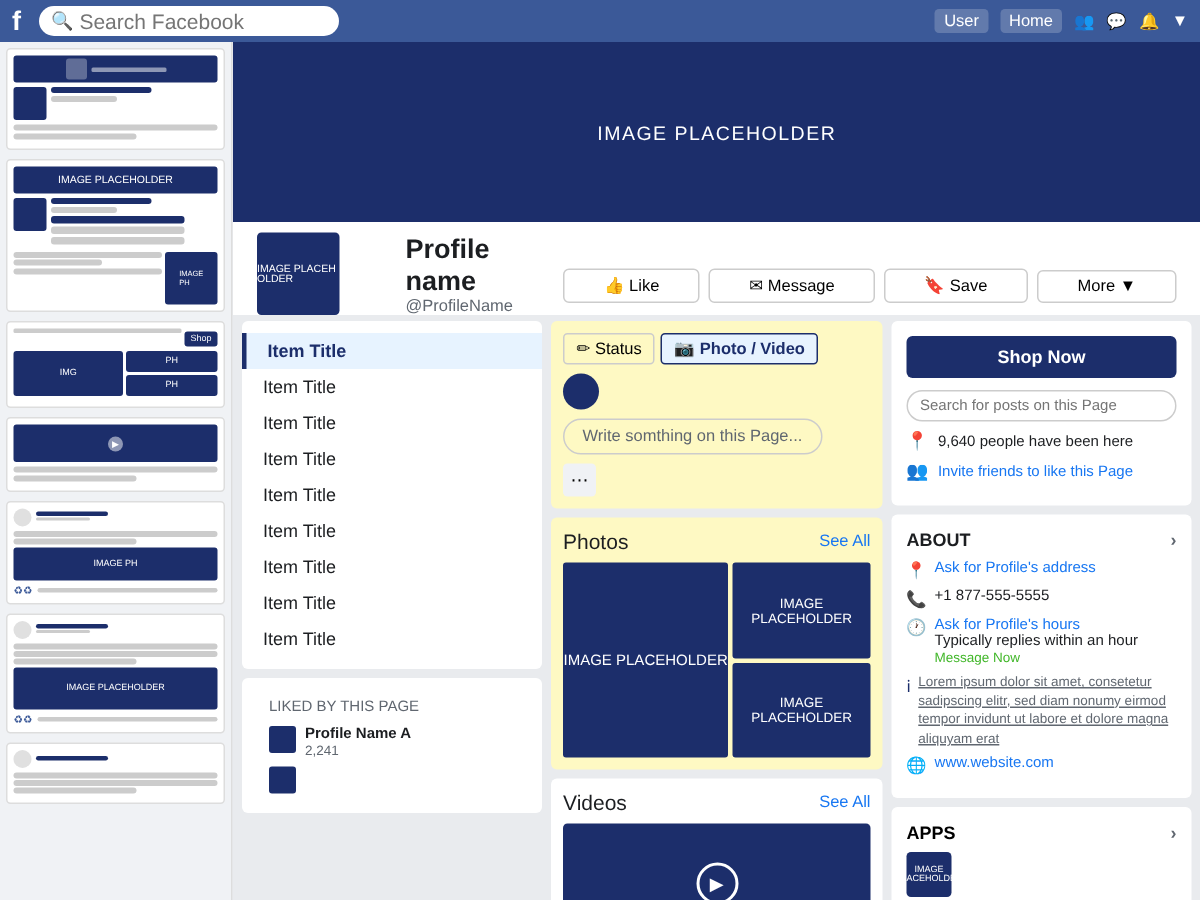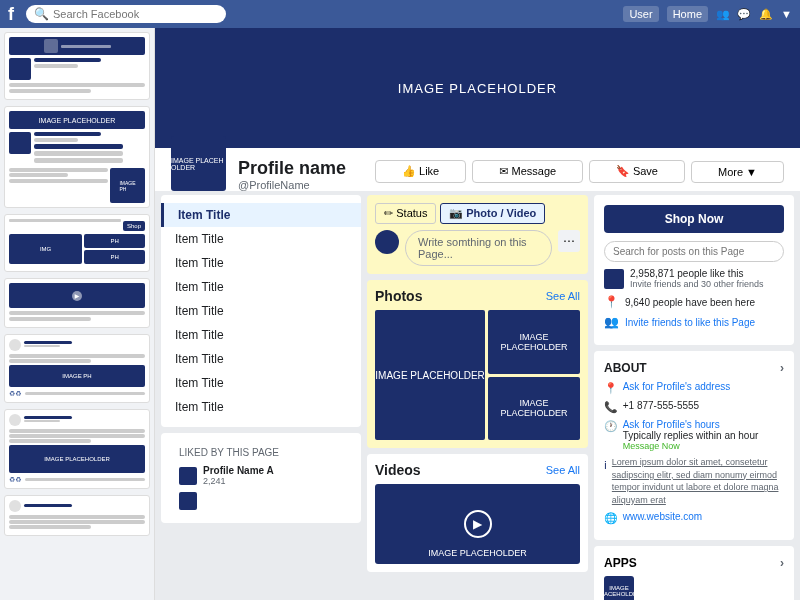--- a/index.html
+++ b/index.html
@@ -21,21 +21,21 @@
     .nav-search {
       background: white;
       border-radius: 12px;
       display: flex;
       align-items: center;
       padding: 2px 8px;
       flex: 0 0 200px;
       gap: 4px;
     }
     .nav-search input {
-      border: none; outline: none; font-size: 11px; width: 160px;
+      border: none; outline: none; font-size: 14px; width: 160px;
     }
     .nav-right {
       margin-left: auto;
       display: flex;
       align-items: center;
       gap: 8px;
       color: white;
       font-size: 11px;
     }
     .nav-btn {
@@ -193,21 +193,21 @@
       height: 55px;
       border-radius: 3px;
       margin-top: -20px;
       flex-shrink: 0;
       display: flex;
       align-items: center;
       justify-content: center;
       color: white;
       font-size: 7px;
     }
-    .profile-name-area { flex: 1; }
+    .profile-name-area { flex: 1; margin-left: 32px; }
     .profile-name { font-size: 18px; font-weight: bold; color: #1c1e21; }
     .profile-handle { font-size: 11px; color: #606770; }
     .profile-actions {
       display: flex;
       gap: 6px;
       align-items: center;
       padding-bottom: 8px;
     }
     .action-btn {
       padding: 4px 26px;
@@ -263,21 +263,20 @@
       width: 100%;
       margin-top: 4px;
     }
     .pages-you-manage {
       font-size: 10px;
       color: #606770;
       padding: 4px 8px;
     }
     .manage-page-row {
       display: flex;
-      align-items: center;
       gap: 6px;
       padding: 3px 8px;
       font-size: 10px;
     }
     .manage-page-avatar {
       background: #1c2e6b;
       width: 18px;
       height: 18px;
       border-radius: 2px;
       flex-shrink: 0;
@@ -310,20 +309,21 @@
       cursor: pointer;
       display: flex;
       align-items: center;
       gap: 3px;
     }
     .post-tab.active { background: #e7f3ff; border-color: #1c2e6b; color: #1c2e6b; font-weight: bold; }
     .post-input {
       display: flex;
       gap: 6px;
       align-items: flex-start;
+      flex-direction: column;
     }
     .post-avatar {
       background: #1c2e6b;
       width: 24px;
       height: 24px;
       border-radius: 50%;
       flex-shrink: 0;
     }
     .post-input-field {
       flex: 1;
@@ -343,21 +343,21 @@
       justify-content: center;
     }
 
     
     .section-header {
       display: flex;
       justify-content: space-between;
       align-items: center;
       margin-bottom: 6px;
     }
-    .section-title { font-size: 14px; font-weight: bold; color: #1c1e21; }
+    .section-title { font-size: 14px; font-weight: normal; color: #1c1e21; }
     .see-all { font-size: 11px; color: #1877f2; cursor: pointer; }
 
     .photos-grid {
       display: flex;
       gap: 3px;
       height: 130px;
     }
     .photo-left {
       flex: 1.2;
       background: #1c2e6b;
@@ -752,27 +752,20 @@
         </div>
 
       </div>
 
       <div class="right-sidebar">
 
         <div class="right-card">
           <div class="shop-now-btn">Shop Now</div>
           <input class="biz-search" type="text" placeholder="Search for posts on this Page" style="">
           <div class="stat-row">
-            <div class="stat-icon"></div>
-            <div>
-              <div>2,958,871 people like this</div>
-              <div class="stat-sub">Invite friends and 30 other friends</div>
-            </div>
-          </div>
-          <div class="stat-row">
             <span style="font-size:12px;color:#606770;">📍</span>
             <div>9,640 people have been here</div>
           </div>
           <div class="stat-row">
             <span style="font-size:12px;color:#606770;">👥</span>
             <div style="color:#1877f2;cursor:pointer;">Invite friends to like this Page</div>
           </div>
         </div>
 
         <div class="right-card">

